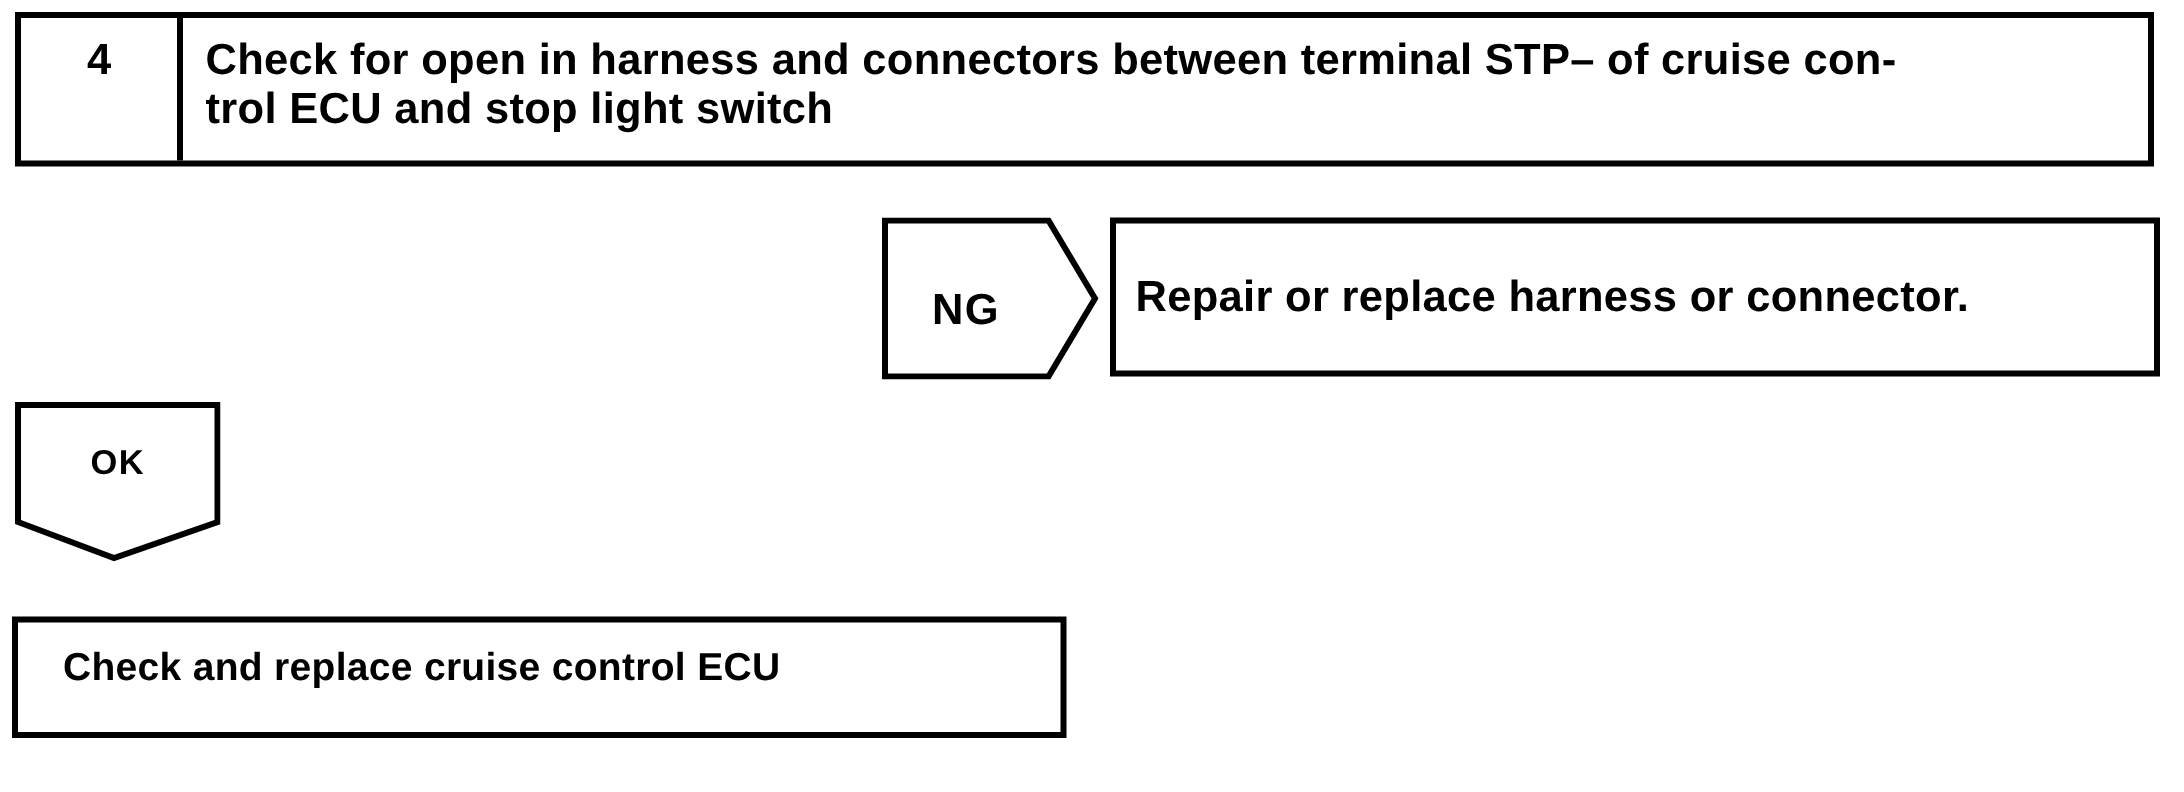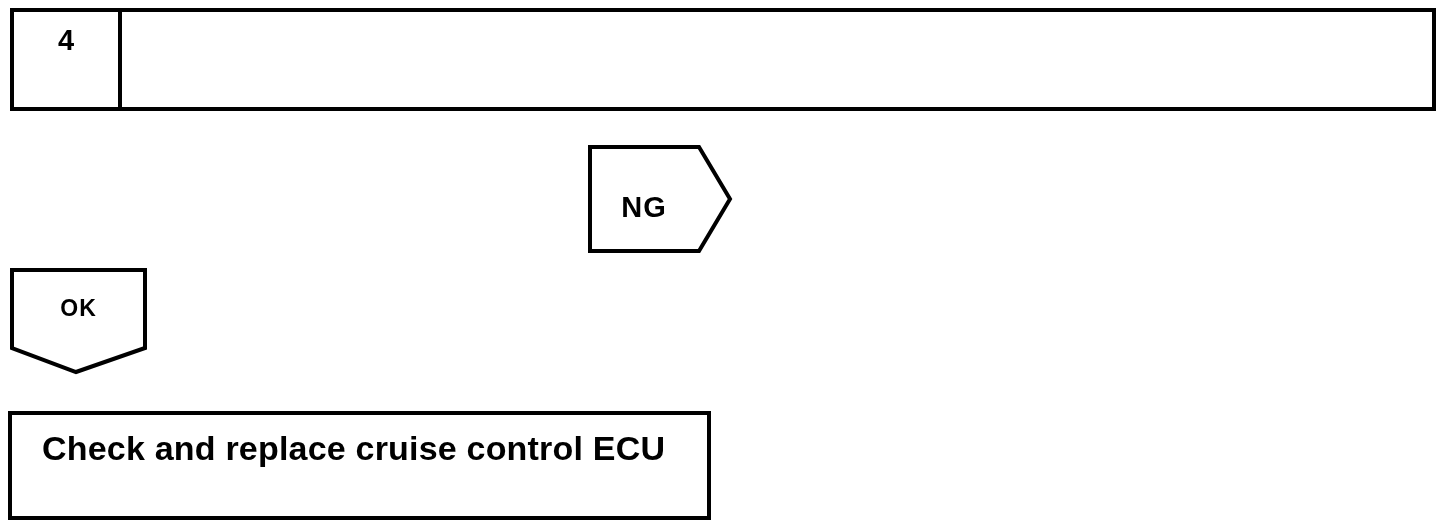--- a/index.html
+++ b/index.html
@@ -109,45 +109,52 @@
     font-size: 23px;
     letter-spacing: 1px;
   }
 
   
   .ok-action-box {
     position: absolute;
     left: 8px;
     top: 411px;
     width: 703px;
-    height: 109px;
+    height: 81px;
     border: 4px solid #000000;
     box-sizing: border-box;
     padding: 14px 10px 0 30px;
-    font-size: 34px;
+    font-size: 26px;
     background: #ffffff;
     letter-spacing: 0.2px;
   }
 </style>
 </head>
 <body>
 
 <div class="canvas">
 
   <div class="step-box">
     <div class="step-number-cell">4</div>
+    <div class="step-text">
+      <span>Check for open in harness and connectors between terminal STP– of cruise con-</span>
+      <span>trol ECU and stop light switch</span>
+    </div>
   </div>
 
   <div class="ng-connector">
     <svg width="145" height="108" viewBox="0 0 145 108">
       <polygon points="2,2 111,2 142,54 111,106 2,106" fill="#ffffff" stroke="#000000" stroke-width="4" stroke-linejoin="miter"></polygon>
     </svg>
     <div class="ng-label">NG</div>
   </div>
 
+  <div class="ng-action-box">
+    <span>Repair or replace harness or connector.</span>
+  </div>
 
   <div class="ok-connector">
     <svg width="137" height="107" viewBox="0 0 137 107">
       <polygon points="2,2 135,2 135,80 66,104 2,80" fill="#ffffff" stroke="#000000" stroke-width="4" stroke-linejoin="miter"></polygon>
     </svg>
     <div class="ok-label">OK</div>
   </div>
 
   <div class="ok-action-box">
     <span>Check and replace cruise control ECU</span>

